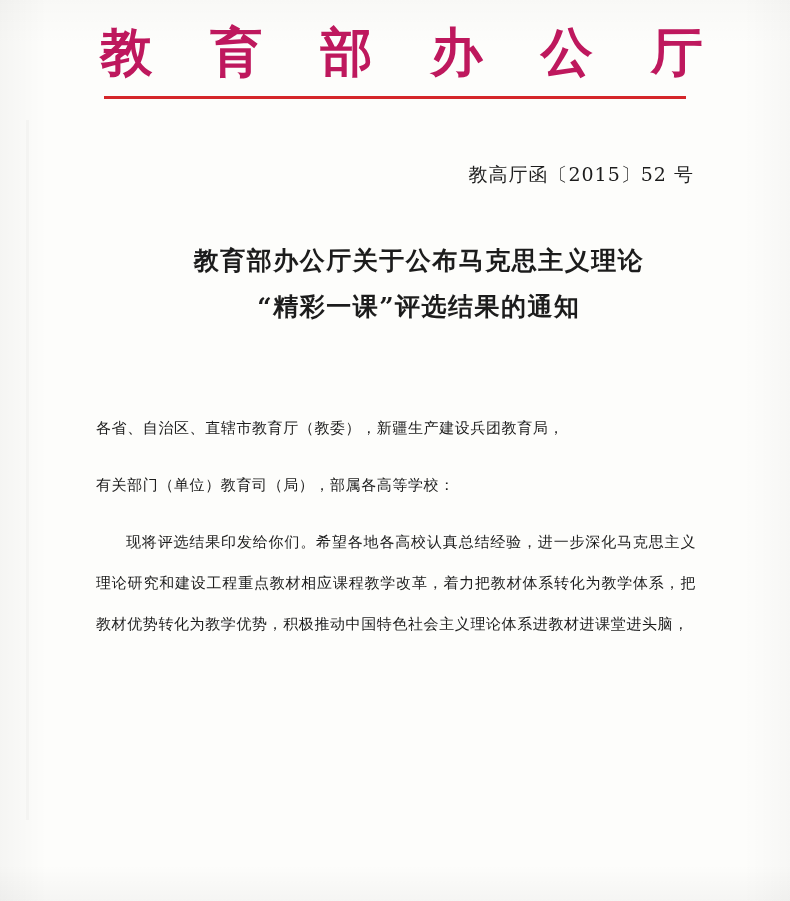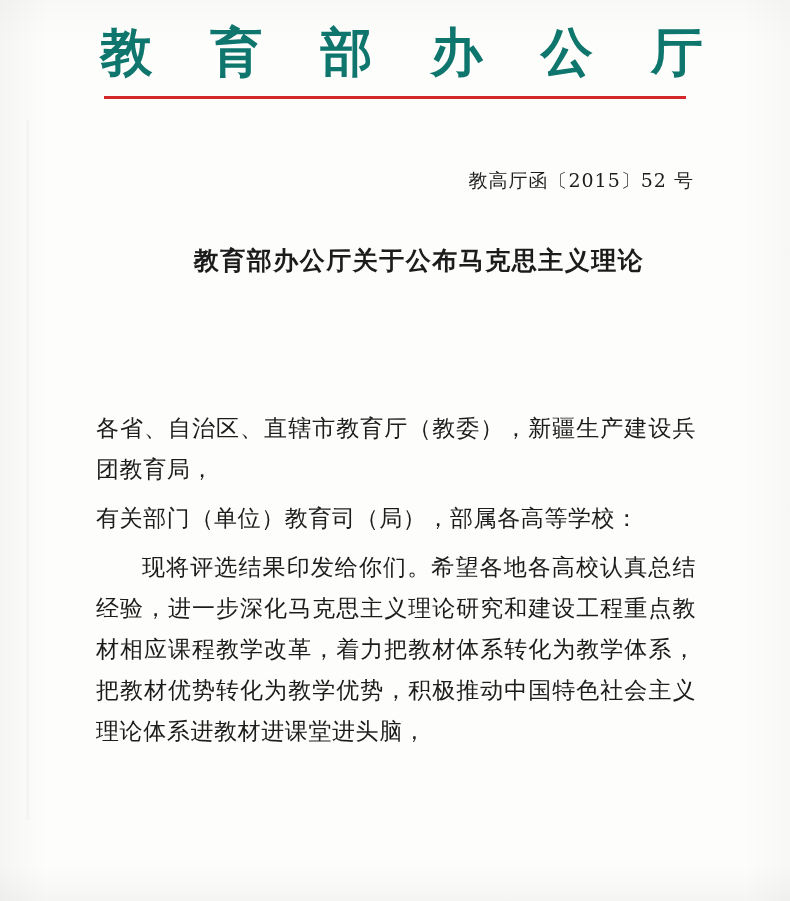--- a/index.html
+++ b/index.html
@@ -32,42 +32,42 @@
   }
 
   .letterhead {
     position: absolute;
     top: 22px;
     left: 0;
     right: 0;
     text-align: center;
   }
   .letterhead-title {
-    color: #0f766e;
+    color: #be185d;
     font-family: "DejaVu Serif", "Liberation Serif", serif;
     font-weight: bold;
     font-size: 52px;
     letter-spacing: 20px;
     text-indent: 20px;
     line-height: 1.15;
     white-space: nowrap;
     padding-left: 13px;
   }
   .letterhead-rule {
     position: absolute;
     top: 96px;
     left: 104px;
     right: 104px;
     height: 3px;
     background: #d5262a;
   }
 
   .doc-number {
     position: absolute;
-    top: 168px;
+    top: 162px;
     right: 96px;
     font-size: 19px;
     letter-spacing: 1px;
     white-space: nowrap;
   }
 
   .title-block {
     position: absolute;
     top: 238px;
     left: 0;
@@ -83,32 +83,32 @@
     padding-left: 48px;
   }
 
   .body-block {
     position: absolute;
     top: 408px;
     left: 96px;
     width: 600px;
   }
   .para {
-    font-size: 23px;
+    font-size: 15px;
     line-height: 41px;
     letter-spacing: 0.6px;
     text-align: justify;
     text-justify: inter-ideograph;
     margin: 0;
   }
   .para.indent {
     text-indent: 2em;
   }
   .para + .para {
-    margin-top: 8px;
+    margin-top: 16px;
   }
 
   
   .speckle {
     position: absolute;
     left: 26px;
     top: 120px;
     width: 3px;
     height: 700px;
     background: rgba(0,0,0,0.025);
@@ -124,20 +124,21 @@
 
   <div class="letterhead">
     <div class="letterhead-title">教 育 部 办 公 厅</div>
   </div>
   <div class="letterhead-rule"></div>
 
   <div class="doc-number">教高厅函〔2015〕52 号</div>
 
   <div class="title-block">
     <div class="title-line">教育部办公厅关于公布马克思主义理论</div>
+    <div class="title-line">“精彩一课”评选结果的通知</div>
   </div>
 
   <div class="body-block">
     <p class="para">各省、自治区、直辖市教育厅（教委），新疆生产建设兵团教育局，</p>
     <p class="para">有关部门（单位）教育司（局），部属各高等学校：</p>
     <p class="para indent">现将评选结果印发给你们。希望各地各高校认真总结经验，进一步深化马克思主义理论研究和建设工程重点教材相应课程教学改革，着力把教材体系转化为教学体系，把教材优势转化为教学优势，积极推动中国特色社会主义理论体系进教材进课堂进头脑，</p>
   </div>
 
 </div>
 

